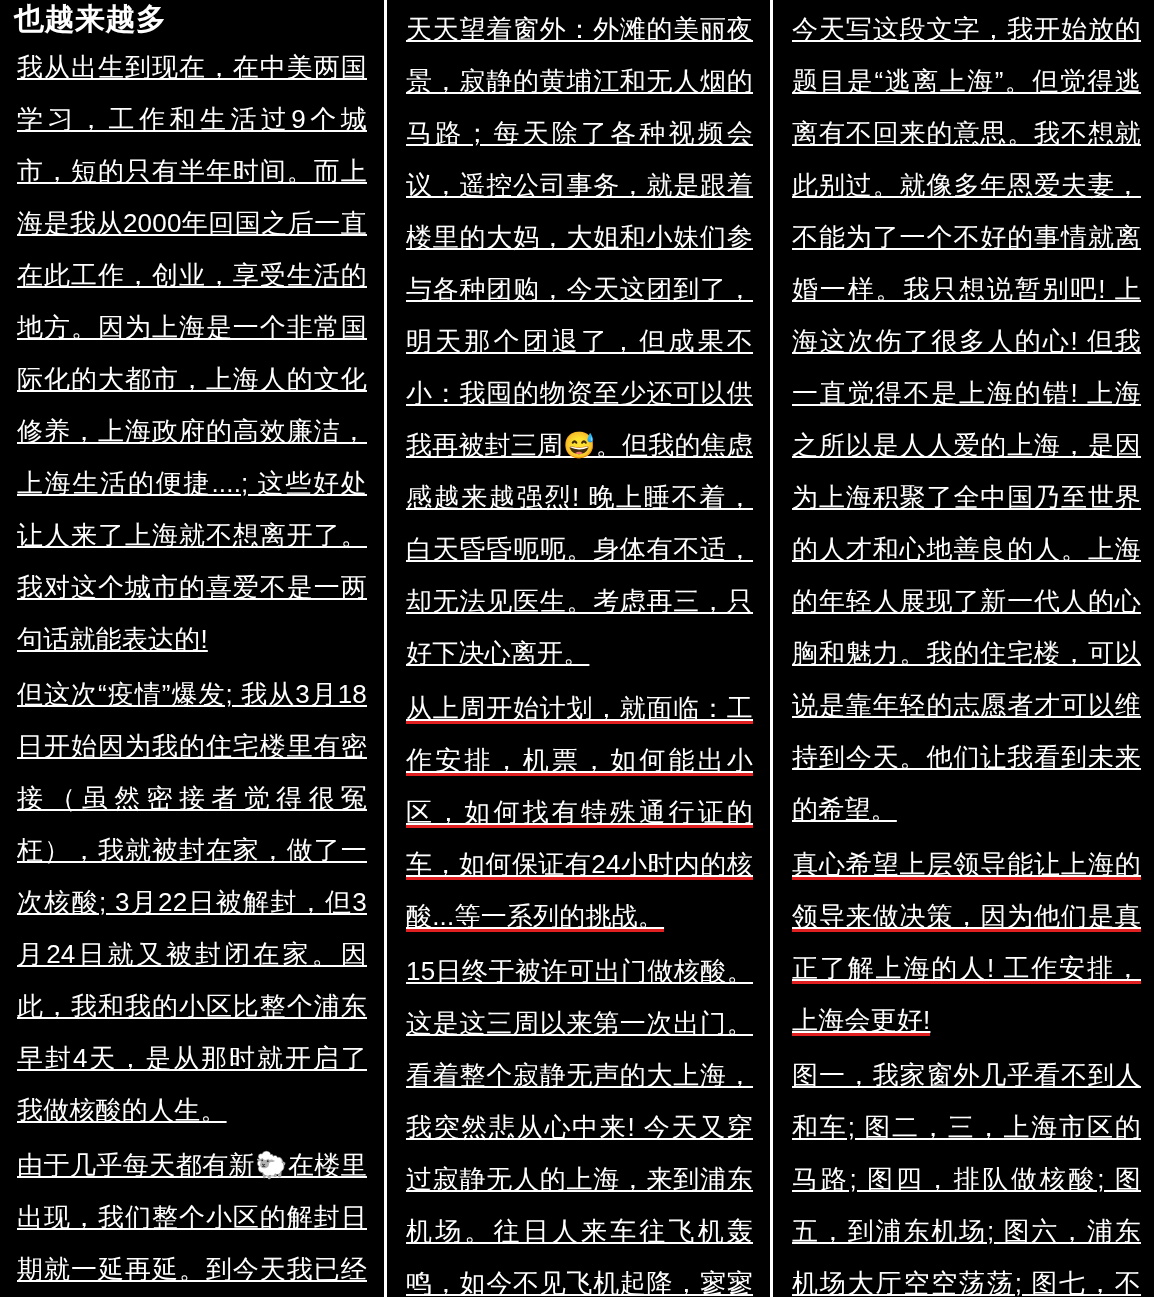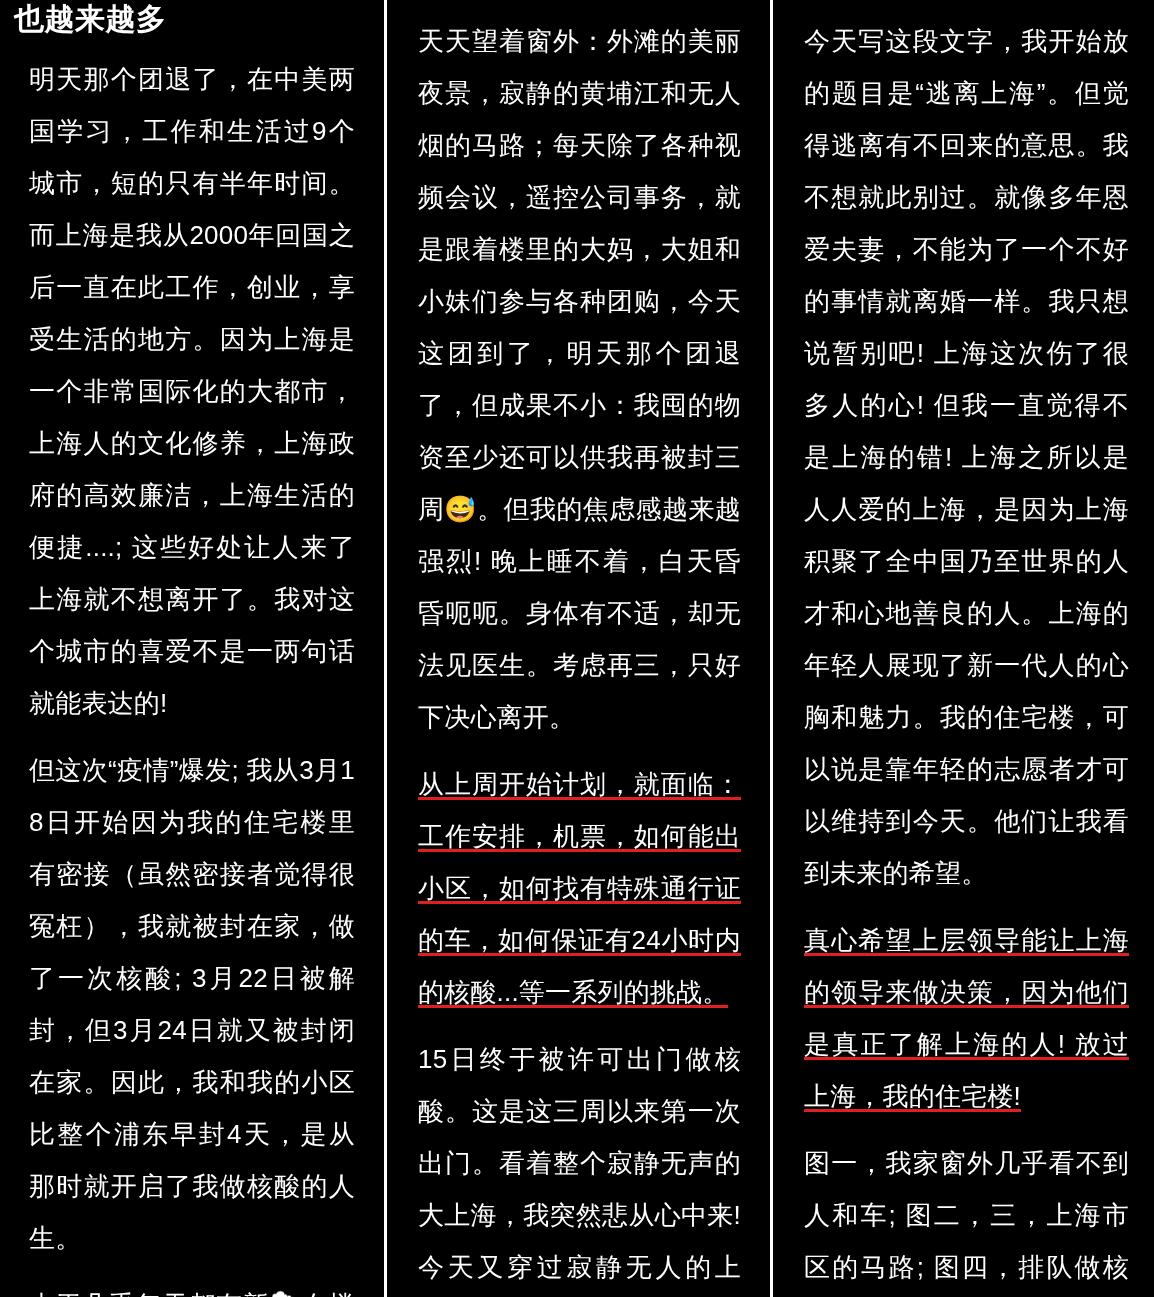--- a/index.html
+++ b/index.html
@@ -41,55 +41,56 @@
     line-height: 38px;
     font-weight: 700;
     letter-spacing: 0.5px;
     margin: 0 0 2px 0;
     color: #ffffff;
   }
   .para {
     font-size: 26px;
     line-height: 52px;
     letter-spacing: 0.2px;
-    margin: 15px;
+    margin: 3px;
     color: #ffffff;
     text-align: justify;
     text-justify: inter-ideograph;
     word-break: break-all;
+    text-decoration: underline;
   }
   .para + .para { margin-top: 0; }
   
   .hl {
     box-shadow: inset 0 -3px 0 0 #e02020;
     padding-bottom: 1px;
   }
   .col-3-top { padding-top: 0; }
 </style>
 </head>
 <body>
 
 <div class="page">
 
   <div class="column col-1">
     <h1 class="title">也越来越多</h1>
-    <p class="para">明天那个团退了，在中美两国学习，工作和生活过9个城市，短的只有半年时间。而上海是我从2000年回国之后一直在此工作，创业，享受生活的地方。因为上海是一个非常国际化的大都市，上海人的文化修养，上海政府的高效廉洁，上海生活的便捷....;  这些好处让人来了上海就不想离开了。我对这个城市的喜爱不是一两句话就能表达的!</p>
+    <p class="para">我从出生到现在，在中美两国学习，工作和生活过9个城市，短的只有半年时间。而上海是我从2000年回国之后一直在此工作，创业，享受生活的地方。因为上海是一个非常国际化的大都市，上海人的文化修养，上海政府的高效廉洁，上海生活的便捷....;  这些好处让人来了上海就不想离开了。我对这个城市的喜爱不是一两句话就能表达的!</p>
     <p class="para">但这次“疫情”爆发; 我从3月18日开始因为我的住宅楼里有密接（虽然密接者觉得很冤枉），我就被封在家，做了一次核酸; 3月22日被解封，但3月24日就又被封闭在家。因此，我和我的小区比整个浦东早封4天，是从那时就开启了我做核酸的人生。</p>
     <p class="para">由于几乎每天都有新🐑在楼里出现，我们整个小区的解封日期就一延再延。到今天我已经不知道我这个小区和楼何时能解封!</p>
   </div>
 
   <div class="divider"></div>
 
   <div class="column col-2">
     <p class="para">天天望着窗外：外滩的美丽夜景，寂静的黄埔江和无人烟的马路；每天除了各种视频会议，遥控公司事务，就是跟着楼里的大妈，大姐和小妹们参与各种团购，今天这团到了，明天那个团退了，但成果不小：我囤的物资至少还可以供我再被封三周😅。但我的焦虑感越来越强烈! 晚上睡不着，白天昏昏呃呃。身体有不适，却无法见医生。考虑再三，只好下决心离开。</p>
     <p class="para"><span class="hl">从上周开始计划，就面临：工作安排，机票，如何能出小区，如何找有特殊通行证的车，如何保证有24小时内的核酸...等一系列的挑战。</span></p>
     <p class="para">15日终于被许可出门做核酸。这是这三周以来第一次出门。看着整个寂静无声的大上海，我突然悲从心中来! 今天又穿过寂静无人的上海，来到浦东机场。往日人来车往飞机轰鸣，如今不见飞机起降，寥寥无几个人! 看着这一切，我几乎落泪。我最近很难平静的向别人描述上海目前的状况和我自己的感受。</p>
   </div>
 
   <div class="divider"></div>
 
   <div class="column col-3 col-3-top">
     <p class="para">今天写这段文字，我开始放的题目是“逃离上海”。但觉得逃离有不回来的意思。我不想就此别过。就像多年恩爱夫妻，不能为了一个不好的事情就离婚一样。我只想说暂别吧! 上海这次伤了很多人的心! 但我一直觉得不是上海的错! 上海之所以是人人爱的上海，是因为上海积聚了全中国乃至世界的人才和心地善良的人。上海的年轻人展现了新一代人的心胸和魅力。我的住宅楼，可以说是靠年轻的志愿者才可以维持到今天。他们让我看到未来的希望。</p>
-    <p class="para"><span class="hl">真心希望上层领导能让上海的领导来做决策，因为他们是真正了解上海的人! 放过上海，我的住宅楼!</span></p>
+    <p class="para"><span class="hl">真心希望上层领导能让上海的领导来做决策，因为他们是真正了解上海的人! 工作安排，上海会更好!</span></p>
     <p class="para">图一，我家窗外几乎看不到人和车; 图二，三，上海市区的马路; 图四，排队做核酸; 图五，到浦东机场; 图六，浦东机场大厅空空荡荡; 图七，不见飞机起降，美联航858可能是今晚唯一国际航班; 图八，九，机舱内，公务舱90%满，经济舱40%满。</p>
   </div>
 
 </div>
 
 </body></html>

